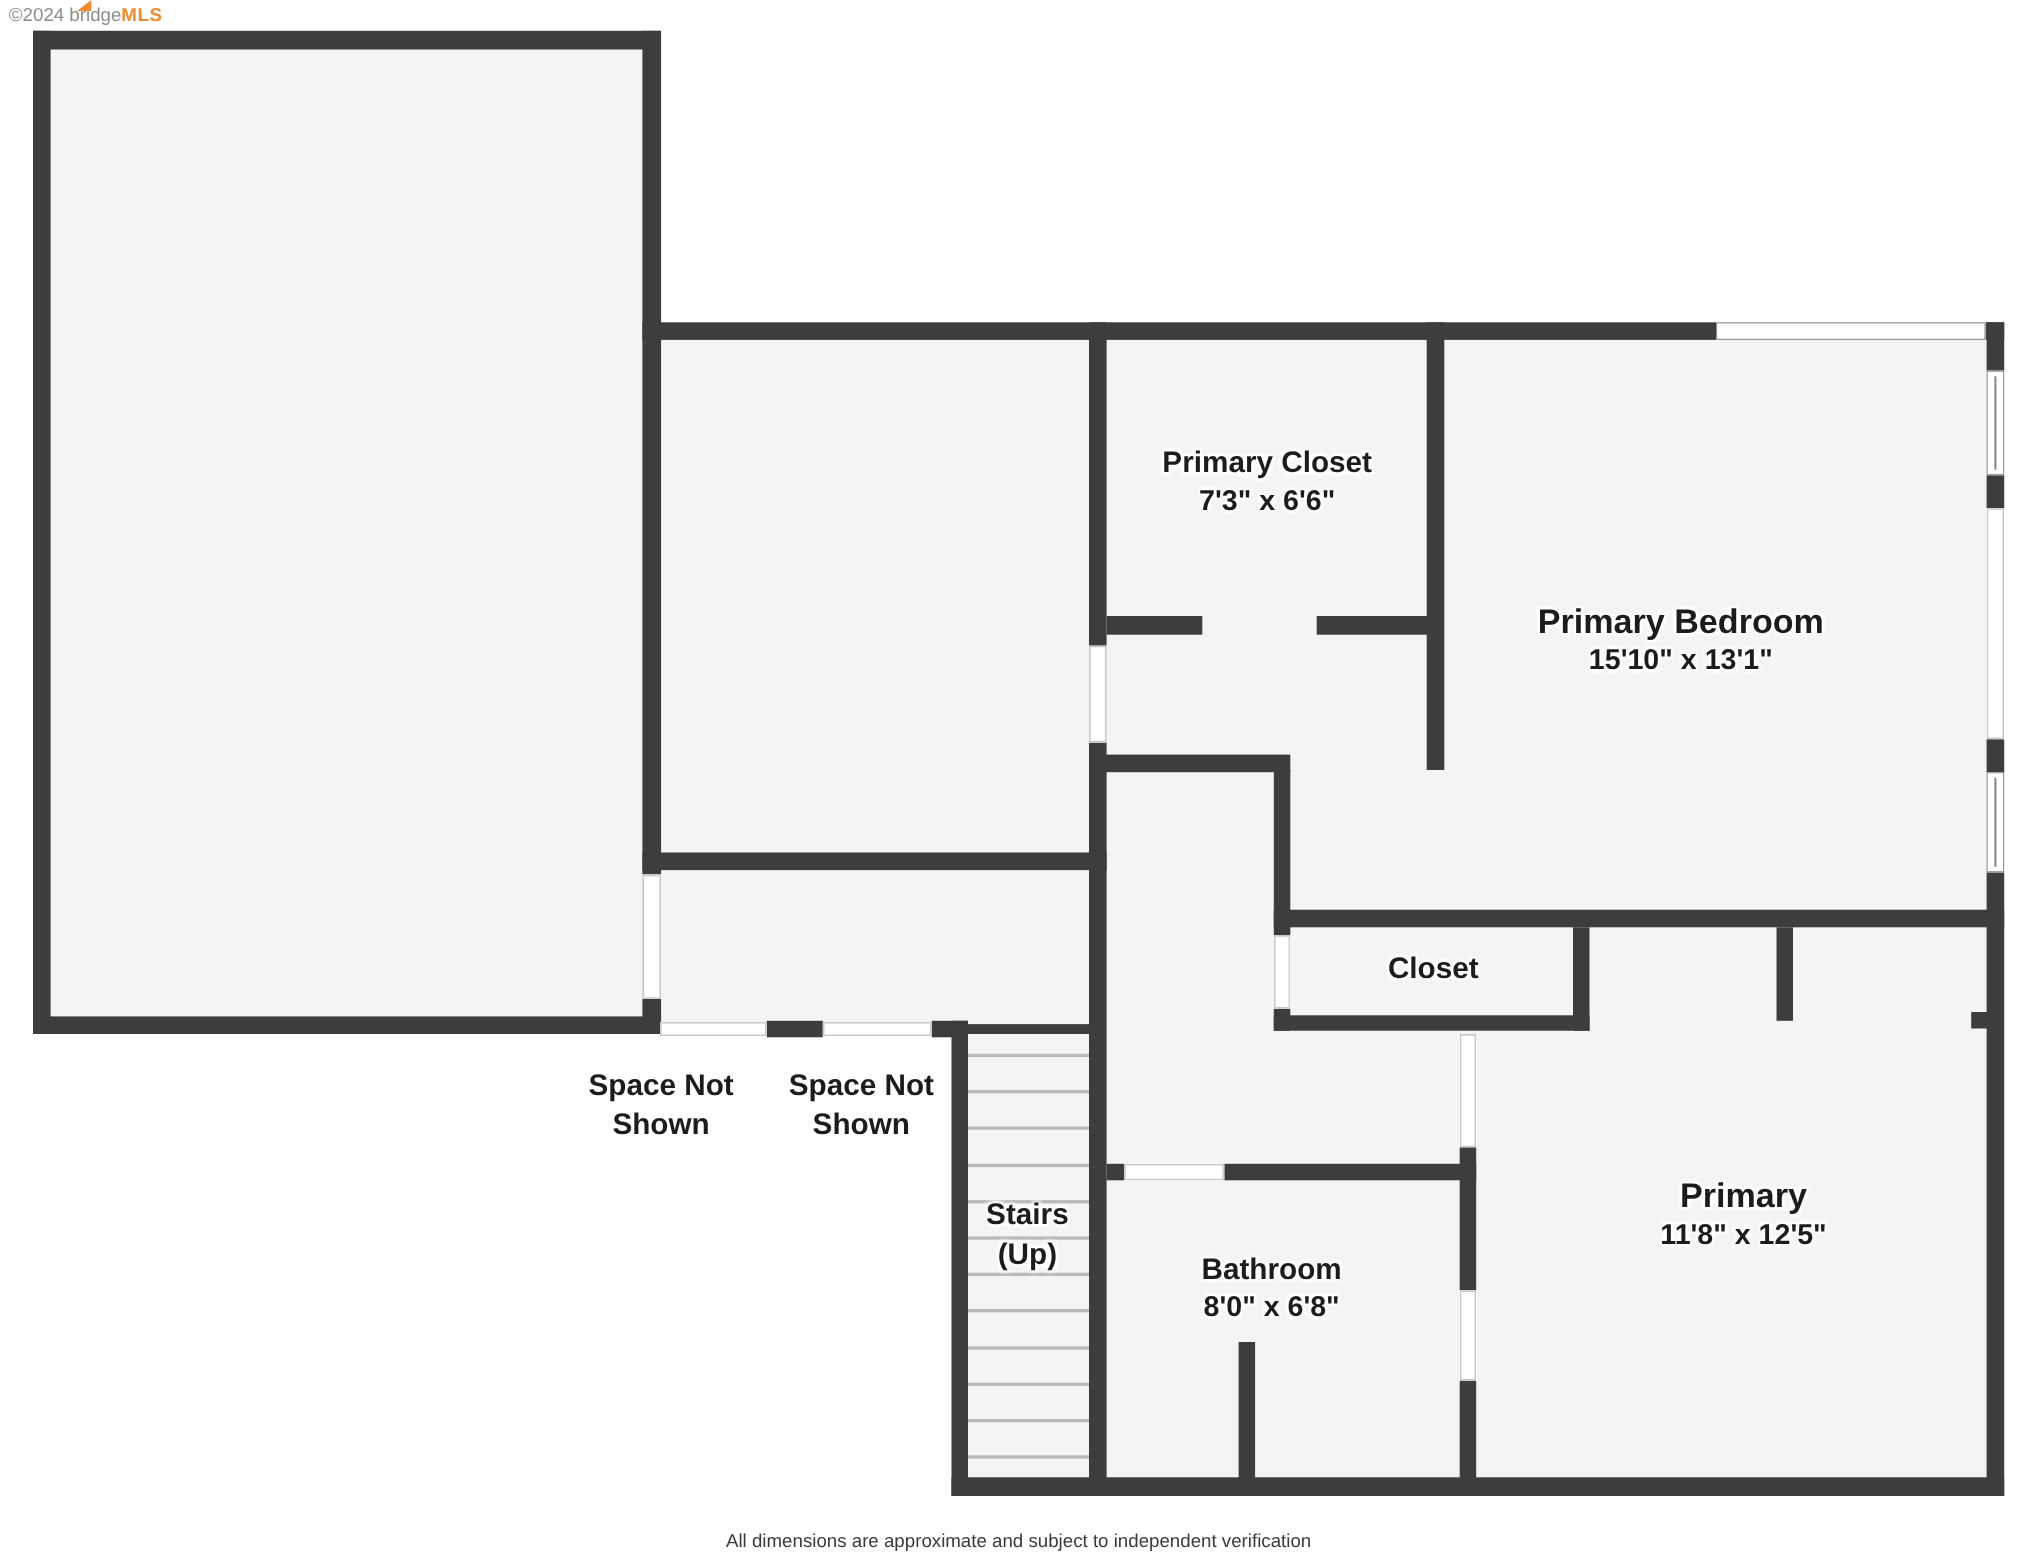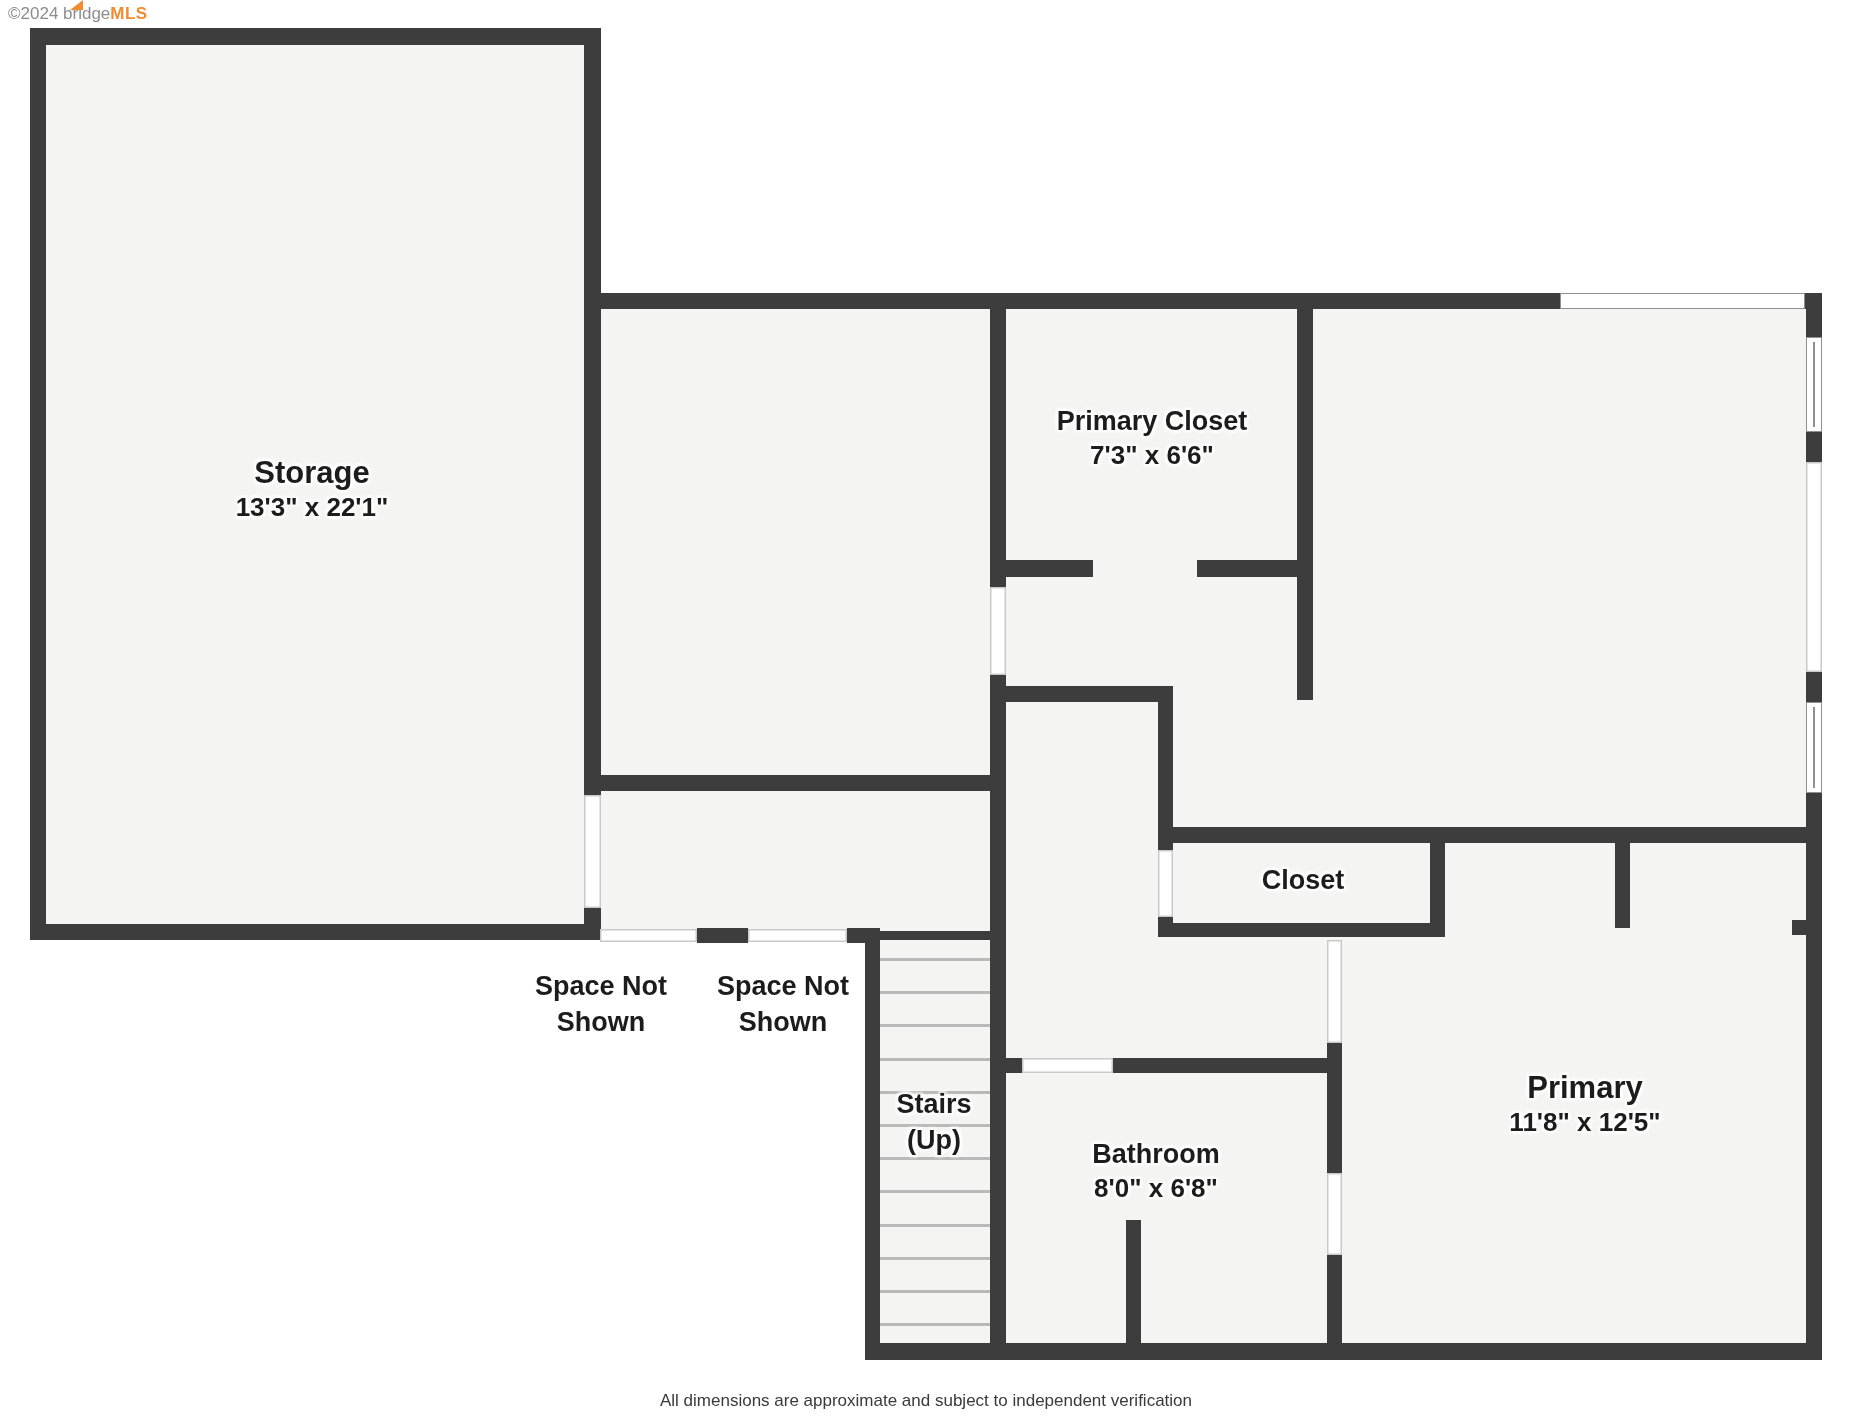--- a/index.html
+++ b/index.html
@@ -59,31 +59,31 @@
 </head>
 <body>
 
 <div id="plan">
 
   <div class="watermark">
     <span class="wm-logo"></span>
     <span class="wm-prefix">©2024 bridge</span><span class="wm-brand">MLS</span>
   </div>
 
-  <div class="room-label" style="left:312px;top:489px">
-    <div class="room-title">Storage</div>
-    <div class="room-dims">13'3" x 22'1"</div>
-  </div>
 
 
   <div class="room-label small-title" style="left:1152px;top:437px">
     <div class="room-title">Primary Closet</div>
     <div class="room-dims">7'3" x 6'6"</div>
   </div>
 
+  <div class="room-label" style="left:1528px;top:582px">
+    <div class="room-title">Primary Bedroom</div>
+    <div class="room-dims">15'10" x 13'1"</div>
+  </div>
 
   <div class="room-label small-title" style="left:1303px;top:880px">
     <div class="room-title">Closet</div>
   </div>
 
   <div class="room-label" style="left:1585px;top:1104px">
     <div class="room-title">Primary</div>
     <div class="room-dims">11'8" x 12'5"</div>
   </div>
 

